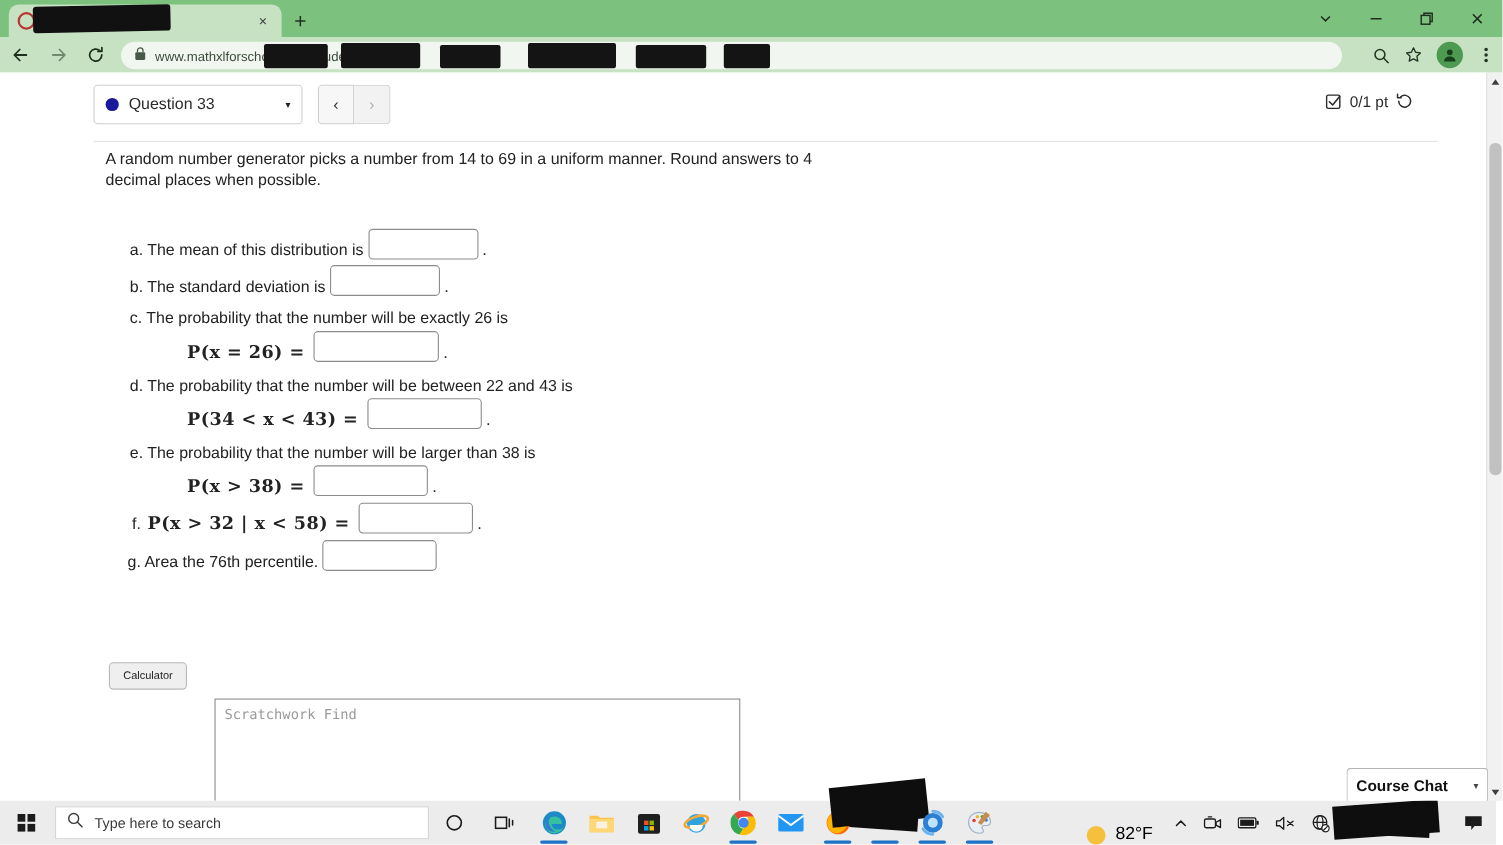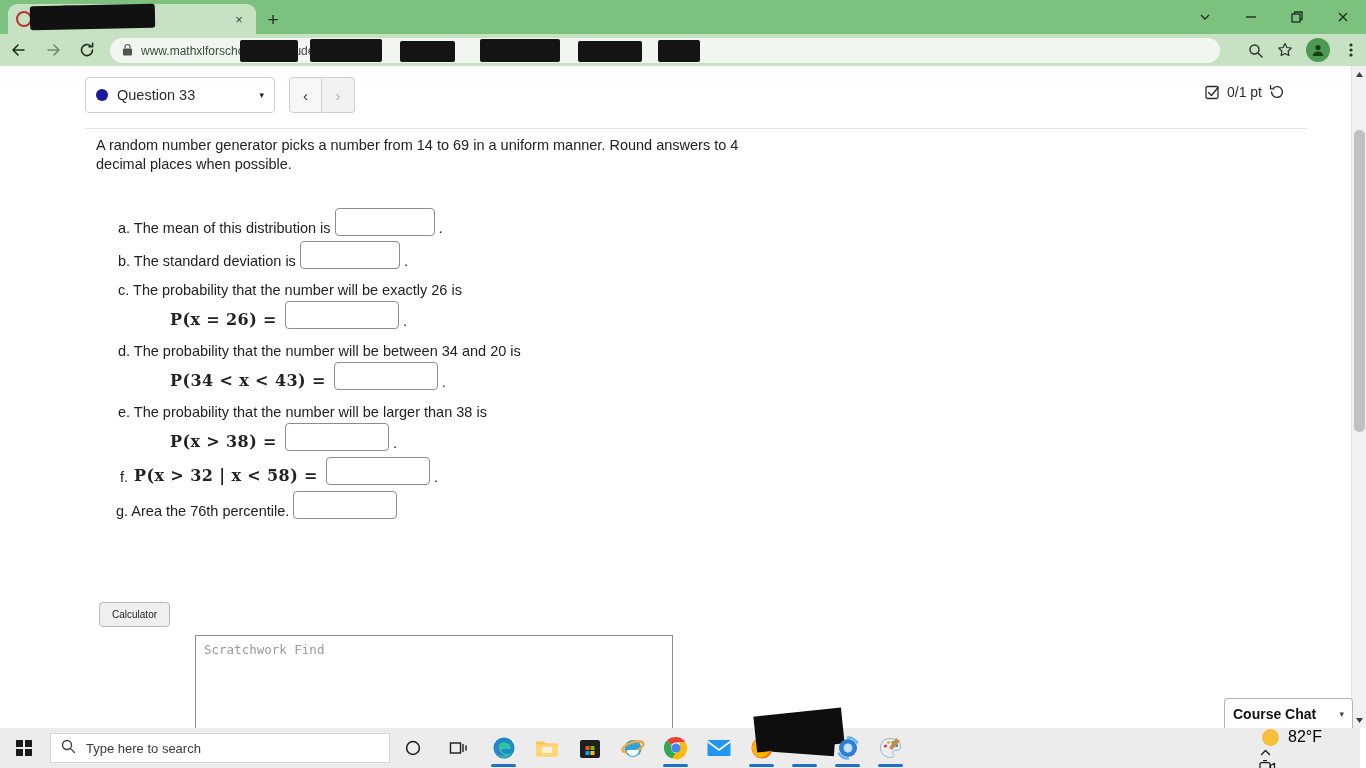--- a/index.html
+++ b/index.html
@@ -262,21 +262,21 @@
     width: 43px; height: 40px;
     display: flex; align-items: center; justify-content: center;
     position: relative;
   }
   .tb-app.running::after {
     content: ""; position: absolute; bottom: 1px; left: 9px;
     width: 25px; height: 3px; background: #1e73c8; border-radius: 2px;
   }
   .tray {
     position: absolute; right: 0; height: 40px;
-    display: flex; align-items: flex-start; flex-direction: column;
+    display: flex; align-items: flex-end;
   }
   .tray-item {
     height: 40px; display: flex; align-items: center;
     padding: 0 7px; color: #1b1b1b; font-size: 13px;
   }
   .weather { display: flex; align-items: center; gap: 9px; padding-left: 10px; padding-right: 12px; }
   .sun { width: 17px; height: 17px; border-radius: 50%; background: #f5c13d; }
 
   .tb-redact { position: absolute; background: #0e0e0e; }
 </style>
@@ -433,21 +433,21 @@
         <div class="part">
           <span class="txt">c. The probability that the number will be exactly 26 is</span>
         </div>
         <div class="part eqline">
           <span class="math">P(x = 26) =</span>
           <span class="ansbox" style="width:114px;margin-left:8px"></span>
           <span class="period">.</span>
         </div>
 
         <div class="part">
-          <span class="txt">d. The probability that the number will be between 34 and 20 is</span>
+          <span class="txt">d. The probability that the number will be between 22 and 43 is</span>
         </div>
         <div class="part eqline">
           <span class="math">P(34 &lt; x &lt; 43) =</span>
           <span class="ansbox" style="width:104px;margin-left:8px"></span>
           <span class="period">.</span>
         </div>
 
         <div class="part">
           <span class="txt">e. The probability that the number will be larger than 38 is</span>
         </div>

